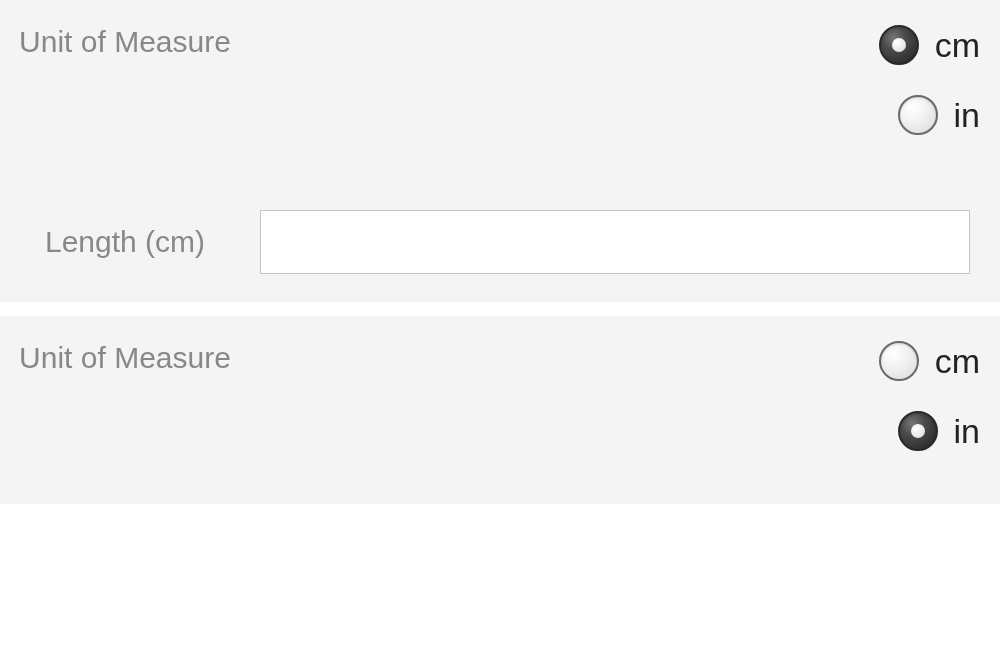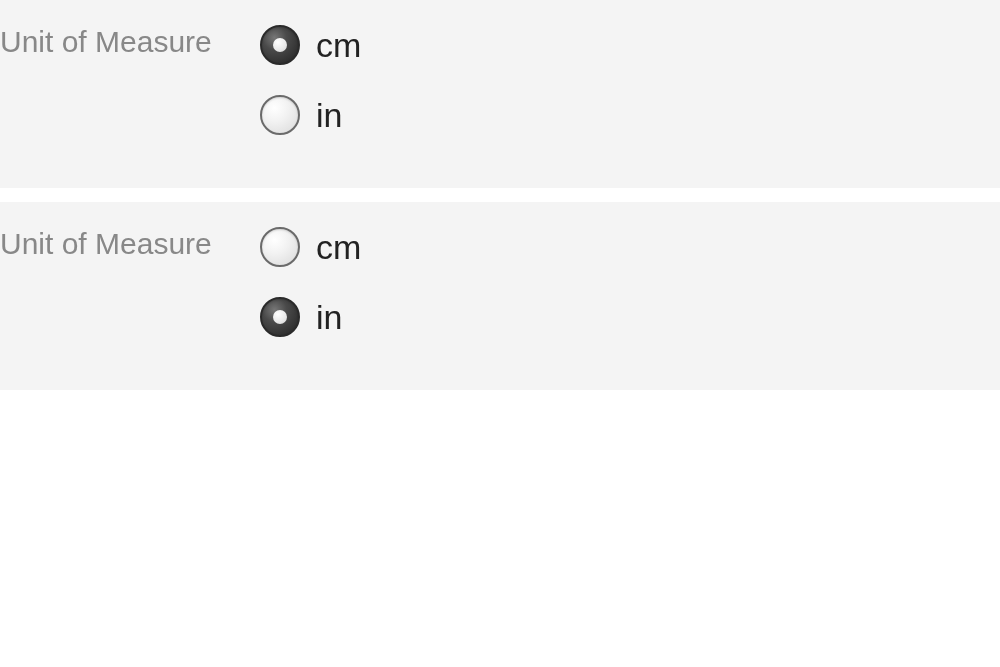--- a/index.html
+++ b/index.html
@@ -25,37 +25,38 @@
       display: flex;
       align-items: flex-start;
       margin-bottom: 0;
     }
     .row.input-row {
       align-items: center;
       margin-top: 50px;
     }
     .label-col {
       width: 260px;
-      text-align: left;
+      text-align: center;
       padding-right: 10px;
       color: #888888;
       font-weight: 300;
       line-height: 44px;
     }
     .control-col {
       flex: 1;
       display: flex;
       flex-direction: column;
     }
     .radio-option {
       display: flex;
       align-items: center;
       height: 50px;
       margin-bottom: 20px;
       cursor: pointer;
+      justify-content: flex-end;
     }
     .radio-circle {
       width: 40px;
       height: 40px;
       border-radius: 50%;
       border: 2px solid #6a6a6a;
       margin-right: 16px;
       display: flex;
       align-items: center;
       justify-content: center;
@@ -97,20 +98,26 @@
       <div class="radio-option">
         <span class="radio-circle selected"></span>
         <span class="radio-label">cm</span>
       </div>
       <div class="radio-option">
         <span class="radio-circle"></span>
         <span class="radio-label">in</span>
       </div>
     </div>
   </div>
+  <div class="row input-row">
+    <div class="label-col">Length (cm)</div>
+    <div class="control-col">
+      <input type="text" class="text-input" value="" style="">
+    </div>
+  </div>
 </div>
 
 <div class="panel">
   <div class="row">
     <div class="label-col">Unit of Measure</div>
     <div class="control-col">
       <div class="radio-option">
         <span class="radio-circle"></span>
         <span class="radio-label">cm</span>
       </div>

